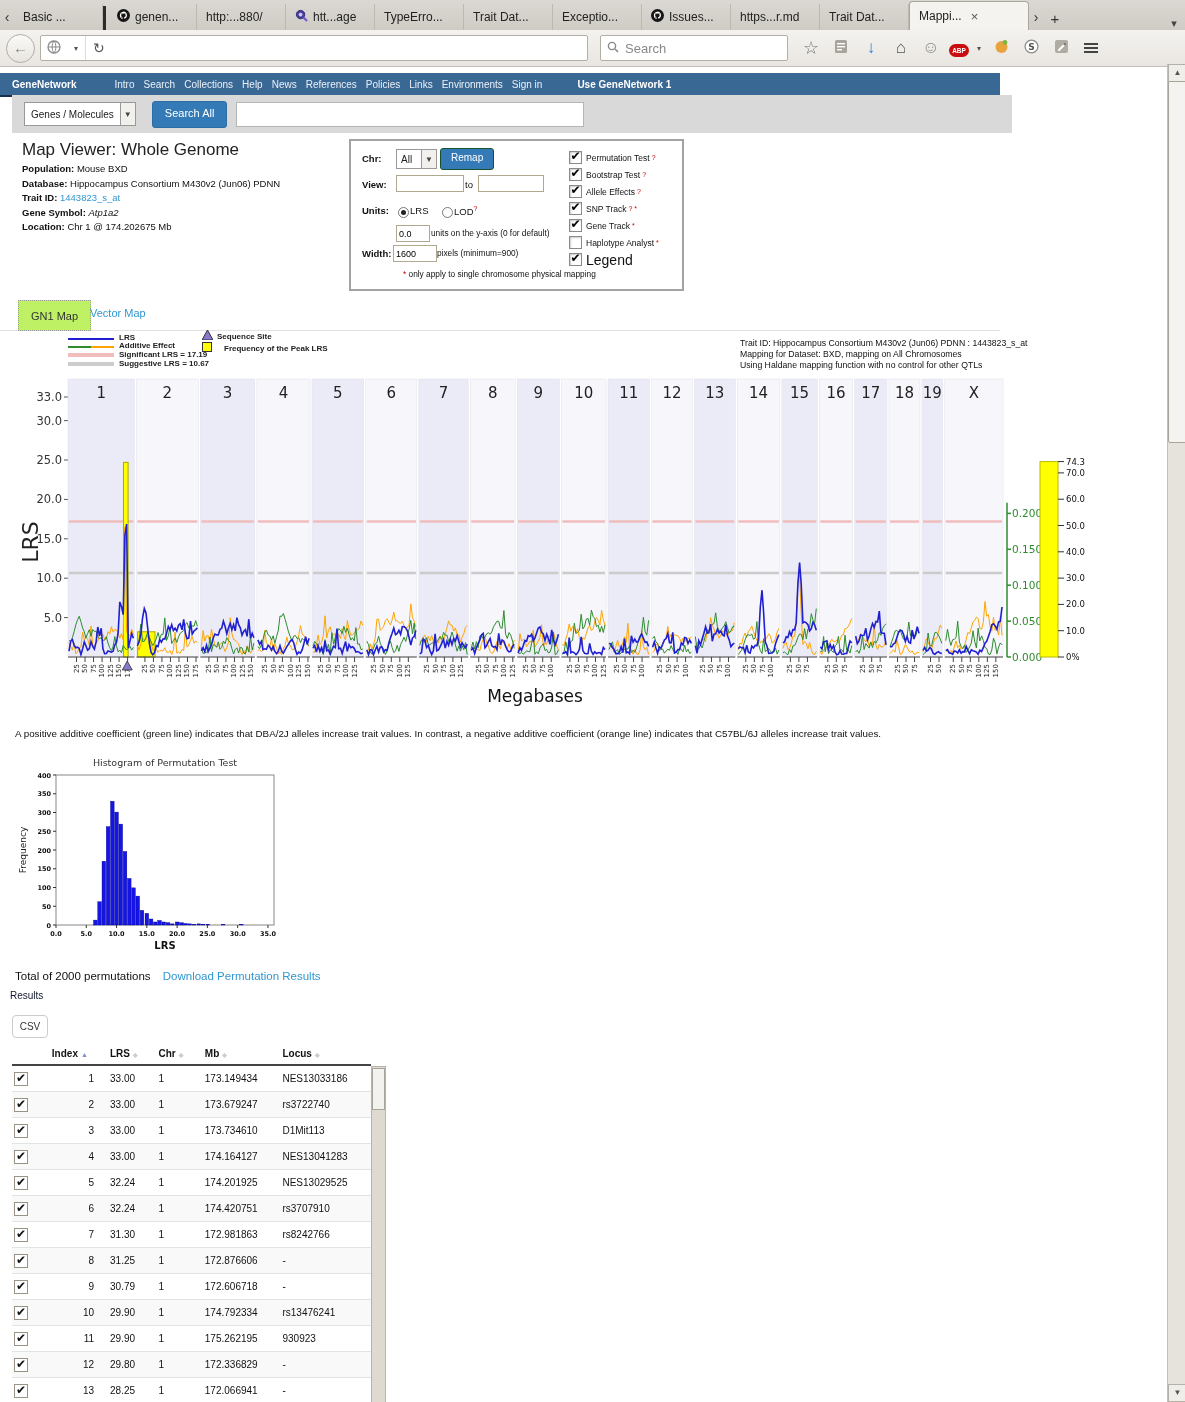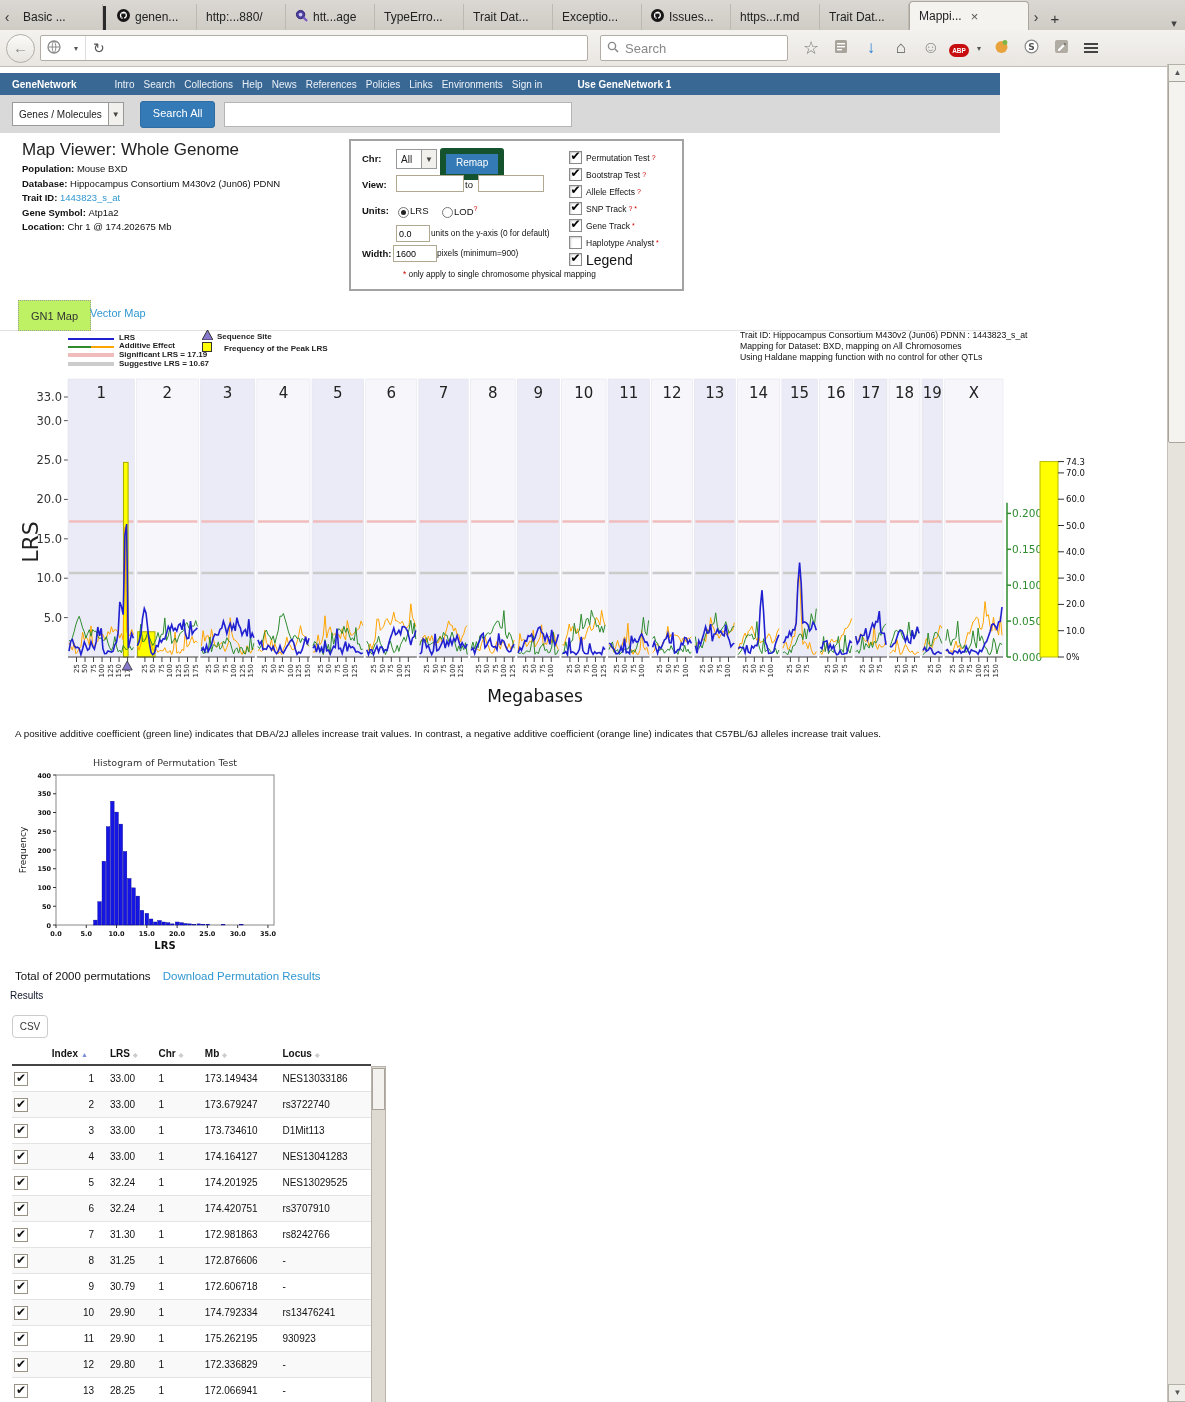--- a/index.html
+++ b/index.html
@@ -29,58 +29,58 @@
   .urlbtn{color:#555;font-size:11px;padding:0 7px;border-left:1px solid #ddd;height:100%;display:flex;align-items:center}
   #searchbox{width:186px;height:24px;background:#fff;border:1px solid #b2aea6;border-radius:2px;margin-left:12px;
           display:flex;align-items:center;font-size:13px;color:#888}
   .tbicon{width:30px;text-align:center;font-size:16px;color:#555}
   
   #gnnav{left:0;top:73px;width:1000px;height:22px;background:#3a6894;border-bottom:2px solid #16304d;
          display:flex;align-items:center;color:#fff;font-size:10px}
   #gnnav .brand{font-weight:bold;margin:0 38px 0 12px}
   #gnnav a{color:#eaf1f8;text-decoration:none;margin-right:9px}
   #gnnav .use{font-weight:bold;margin-left:26px;color:#fff}
-  #graybar{left:0;top:95px;width:1000px;height:38px;background:#d9d9d9;display:flex;align-items:center}
+  #graybar{left:12px;top:95px;width:1000px;height:38px;background:#d9d9d9;display:flex;align-items:center}
   .gtkselect{height:22px;background:#fff;border:1px solid #999;display:flex;align-items:center;
              font-size:10px;color:#222;margin-left:12px}
   .gtkselect .val{padding:0 6px;min-width:80px}
   .gtkselect .arrow{width:14px;height:100%;border-left:1px solid #999;background:#f2f0ec;color:#444;
              font-size:8px;display:flex;align-items:center;justify-content:center}
   #searchAllBtn{margin-left:16px;height:25px;padding:0 12px;background:#337ab7;border:1px solid #2e6da4;
              border-radius:3px;color:#fff;font-size:11px;line-height:23px}
   #topSearchInput{margin-left:9px;width:338px;height:23px;background:#fff;border:1px solid #b5b5b5;font-size:11px;padding:0 4px}
   
   #pgtitle{left:22px;top:140px;font-size:17px;color:#222}
   #infoblock{left:22px;top:162px;font-size:9.5px;line-height:14.5px}
   #infoblock b{font-weight:bold}
   .linkblue{color:#3097d1}
-  .em{}
+  .em{font-style:italic}
   
   #ctrlpanel{left:349px;top:139px;width:331px;height:148px;border:2px solid #a3a3a3;background:#fff;font-size:9.5px}
   .cp{position:absolute}
   .cplabel{font-weight:bold;color:#111}
   .cpinput{background:#fff;border:1px solid #a98;border:1px solid #b0a890;height:15px;font-size:9px;padding:0 2px}
   .cbox{width:11px;height:11px;background:#fff;border:1px solid #8a8a8a;box-shadow:inset 1px 1px 2px #ccc;
         font-size:12px;line-height:9px;color:#000;text-align:center}
   .redsup{color:#c00;font-size:7px;vertical-align:super}
   .radio{width:9px;height:9px;border-radius:50%;border:1px solid #777;background:#fff;display:inline-block;vertical-align:-1px}
   .radio.sel::after{content:"";display:block;width:5px;height:5px;border-radius:50%;background:#222;margin:2px}
-  #remapBtn{background:#337ab7;border:6px solid #14532d;border-radius:3px;color:#fff;font-size:10px;
+  #remapBtn{background:#337ab7;border:1px solid #14532d;border-radius:3px;color:#fff;font-size:10px;
         height:20px;padding:0 10px;line-height:18px}
   
   #maptabs{left:0px;top:300px;width:1000px;height:30px;border-bottom:1px solid #e2e2e2}
   #gn1tab{position:absolute;left:18px;top:0;height:29px;padding:0 12px;border:1px dotted #999;
           font-size:11px;color:#333;display:flex;align-items:center;background:#bef264}
   #vectab{position:absolute;left:90px;top:7px;font-size:11px;color:#3097d1}
   
   .legrow{display:flex;align-items:center;height:8.6px;font-size:8px;font-weight:bold;color:#222}
   .legswatch{width:46px;margin-right:5px;display:flex}
   #legend1{left:68px;top:333px}
   #legend2{left:202px;top:330px;font-size:8px;font-weight:bold;color:#222}
-  #traitinfo{left:740px;top:330px;font-size:8.7px;line-height:11px;color:#111}
+  #traitinfo{left:740px;top:338px;font-size:8.7px;line-height:11px;color:#111}
   
   #gmap{left:0;top:372px}
   #histo{left:10px;top:753px}
   #coefnote{left:15px;top:728px;font-size:9.8px;color:#111;width:1060px}
   #permline{left:15px;top:970px;font-size:11.5px}
   #permline a{color:#3097d1;text-decoration:none;margin-left:9px}
   
   #resultsTitle{left:10px;top:990px;font-size:10px;color:#0f172a}
   #csvBtn{left:12px;top:1015px;width:34px;height:21px;border:1px solid #ccc;border-radius:4px;background:#fff;
           font-size:10px;color:#333;text-align:center;line-height:21px}

